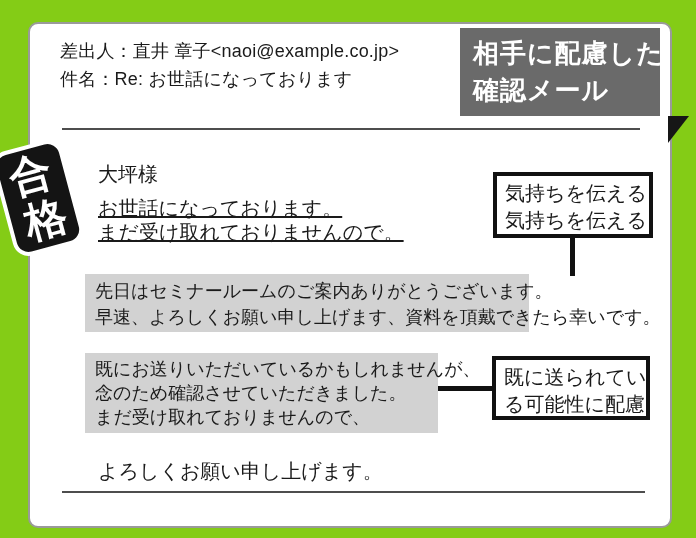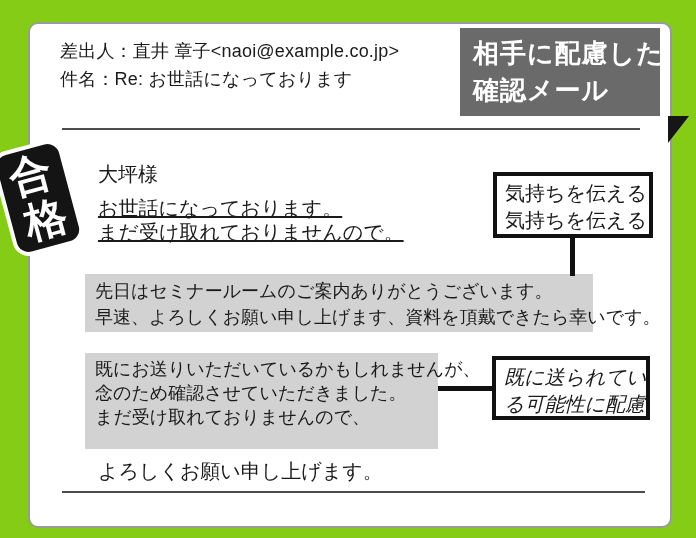--- a/index.html
+++ b/index.html
@@ -22,22 +22,22 @@
 
   .body-line{position:absolute;font-size:20px;line-height:24px;white-space:nowrap;margin-top:11px;}
   .greeting{left:98px;top:151px;}
   .intro{left:98px;top:185px;text-decoration:underline;}
   .closing{left:98px;top:448px;}
 
   .hl{
     position:absolute;background:#d2d2d2;box-sizing:border-box;
     font-size:18px;white-space:nowrap;padding:4px 0 0 10px;
   }
-  .hl1{left:85px;top:274px;width:508px;height:58px;line-height:26px;}
-  .hl2{left:85px;top:353px;width:353px;height:96px;line-height:24px;}
+  .hl1{left:85px;top:274px;width:444px;height:58px;line-height:26px;}
+  .hl2{left:85px;top:353px;width:353px;height:80px;line-height:24px;}
 
   
   .badge{
     position:absolute;left:448px;top:28px;width:200px;height:88px;
     background:#6a6a6a;color:#ffffff;box-sizing:border-box;
     font-family:"Liberation Serif","DejaVu Serif",serif;font-weight:bold;
     font-size:26px;line-height:37px;padding:7px 0 0 13px;letter-spacing:1px;white-space:nowrap;margin-left:12px;
   }
   .badge-fold{
     position:absolute;left:668px;top:116px;width:0;height:0;
@@ -53,21 +53,21 @@
   }
   .stamp .c1{display:block;margin:3px 0 0 -3px;}
   .stamp .c2{display:block;margin:1px 0 0 4px;}
 
   
   .callout{
     position:absolute;background:#ffffff;border:4px solid #111111;box-sizing:border-box;
     font-size:20px;line-height:27px;padding:4px 8px;white-space:nowrap;
   }
   .callout1{left:493px;top:172px;width:160px;height:66px;}
-  .callout2{left:492px;top:356px;width:158px;height:64px;font-style:italic;}
+  .callout2{left:492px;top:356px;width:158px;height:64px;}
   .connector{position:absolute;background:#111111;}
   .connector1{left:570px;top:236px;width:5px;height:40px;}
   .connector2{left:438px;top:386px;width:54px;height:5px;}
 </style>
 </head>
 <body>
 
 <div class="canvas">
 
   <div class="card"></div>

